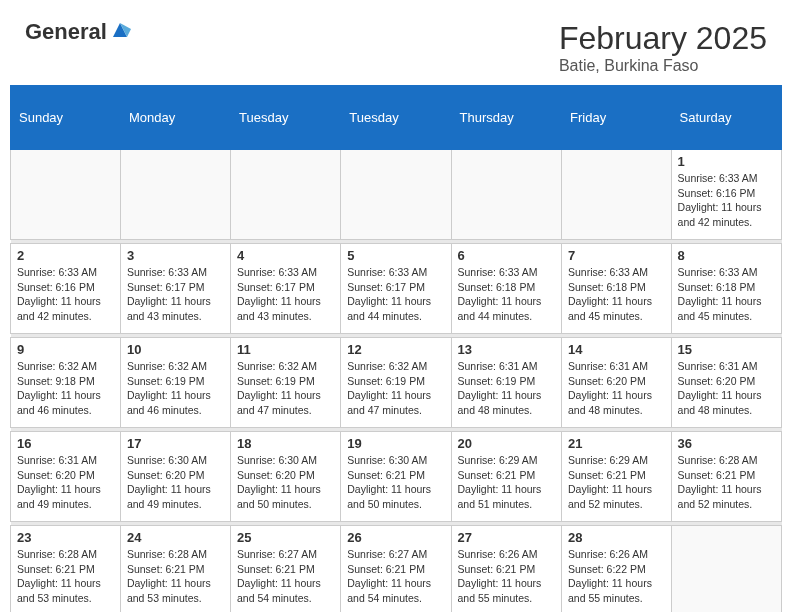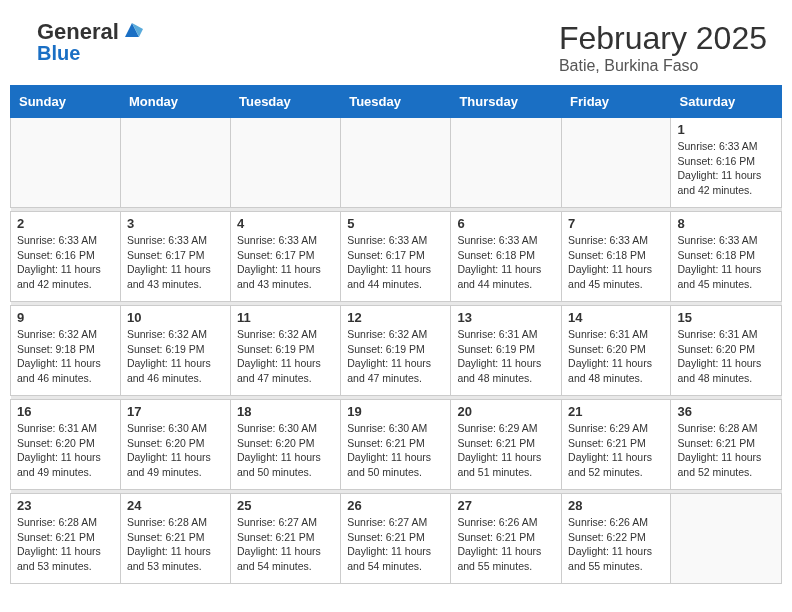--- a/index.html
+++ b/index.html
@@ -18,21 +18,20 @@
     }
     .logo {
       display: flex;
       align-items: center;
     }
     .logo-text {
       font-size: 22px;
       font-weight: bold;
       color: #333;
       line-height: 1.1;
-      margin-left: 12px;
     }
     .title-block {
       text-align: left;
     }
     .month-title {
       font-size: 32px;
       font-weight: normal;
       color: #333;
     }
     .location-title {
@@ -41,23 +40,23 @@
     }
     .calendar {
       width: 100%;
       border-collapse: collapse;
       margin-top: 5px;
     }
     .calendar th {
       background-color: #1a6fc4;
       color: #fff;
       text-align: left;
-      padding: 8px 8px;
+      padding: 24px 8px;
       font-size: 13px;
-      font-weight: bold;
+      font-weight: normal;
       border: 1px solid #1a6fc4;
     }
     .calendar td {
       vertical-align: top;
       border: 1px solid #ccc;
       padding: 4px 6px;
       width: 113px;
       height: 90px;
       font-size: 11px;
       color: #333;
@@ -82,23 +81,20 @@
 
 <div class="header">
   <div class="logo">
     <div>
       <div style="display:flex;align-items:center;">
         <span class="logo-text">General</span>
         <svg width="22" height="22" viewBox="0 0 22 22" style="margin-left:2px;margin-top:-4px;">
           <polygon points="4,18 11,4 18,18" fill="#1a6fc4"></polygon>
           <polygon points="11,4 18,18 22,10" fill="#5aabdb"></polygon>
         </svg>
-      </div>
-      <div style="display:flex;align-items:center;margin-top:-2px;">
-        <span class="logo-text" style="color:#1a6fc4;font-size:20px;">Blue</span>
       </div>
     </div>
   </div>
   <div class="title-block">
     <div class="month-title">February 2025</div>
     <div class="location-title">Batie, Burkina Faso</div>
   </div>
 </div>
 
 <table class="calendar">

